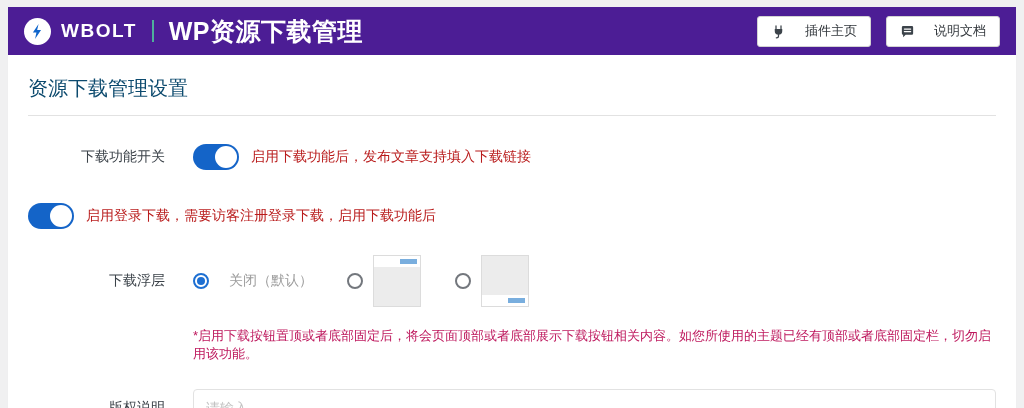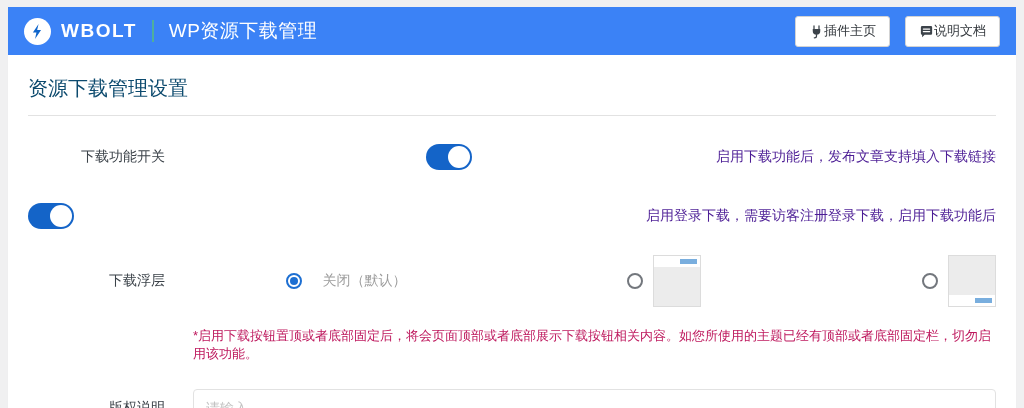--- a/index.html
+++ b/index.html
@@ -13,21 +13,21 @@
   .frame {
     position: absolute;
     left: 8px; top: 7px;
     width: 1008px; height: 401px;
     background: #ffffff;
     box-shadow: 0 1px 1px rgba(0,0,0,0.04);
   }
   
   .topbar {
     height: 48px;
-    background: #3b82f6;
+    background: #4c1d95;
     display: flex;
     align-items: center;
     padding: 0 16px;
   }
   .logo-circle {
     width: 27px; height: 27px;
     border-radius: 50%;
     background: #ffffff;
     display: flex; align-items: center; justify-content: center;
     flex-shrink: 0;
@@ -40,67 +40,66 @@
     letter-spacing: 1.5px;
     margin-left: 10px;
   }
   .vdivider {
     width: 2px; height: 22px;
     background: #4fae9c;
     margin: 0 15px;
   }
   .app-title {
     color: #ffffff;
-    font-size: 19px;
-    font-weight: 400;
+    font-size: 25px;
+    font-weight: 700;
     letter-spacing: 0.5px;
   }
   .header-actions { margin-left: auto; display: flex; gap: 15px; }
   .hbtn {
     background: #ffffff;
     border: 1px solid #d3d3d3;
     border-radius: 3px;
     height: 31px;
     padding: 0 13px;
-    display: flex; align-items: center; gap: 0;
+    display: flex; align-items: center; gap: 19px;
     font-size: 13px;
     color: #32373c;
     font-family: inherit;
     cursor: pointer;
   }
   .hbtn svg { width: 15px; height: 15px; display: block; }
   
   .content { padding: 0 20px; }
   .section-title {
     font-size: 20px;
     font-weight: 400;
     color: #0c4a6e;
     padding: 20px 0 13px;
     border-bottom: 1px solid #e2e2e2;
   }
   .row {
     display: flex;
     align-items: center;
-    justify-content: space-between;
   }
   .row-label {
     width: 137px;
     flex-shrink: 0;
     text-align: right;
     font-size: 14px;
     color: #3c434a;
     margin-right: 28px;
   }
   .row-switch-1 { margin-top: 28px; }
   .row-switch-2 { margin-top: 33px; }
   .row-overlay  { margin-top: 26px; }
   .row-input    { margin-top: 26px; }
   .hint {
     font-size: 14px;
-    color: #4c1d95;
+    color: #b91c1c;
   }
   
   .toggle {
     width: 46px; height: 26px;
     border-radius: 13px;
     background: #1464c8;
     position: relative;
     margin-right: 12px;
     flex-shrink: 0;
     cursor: pointer;

